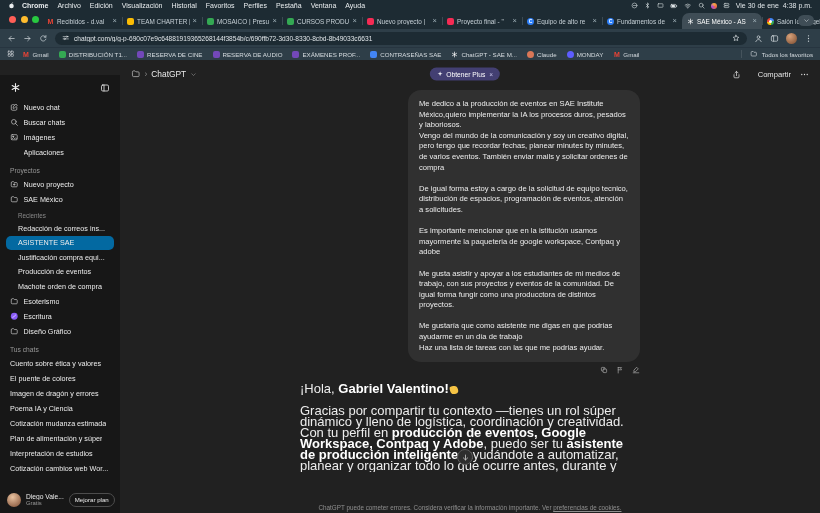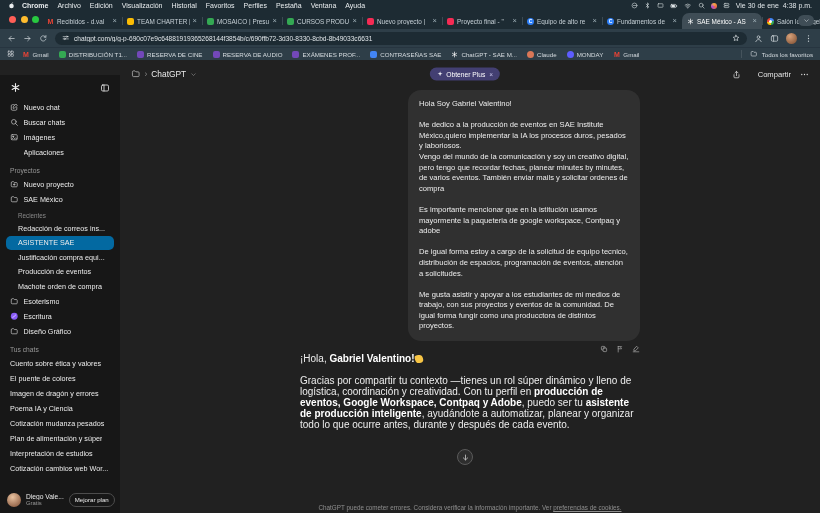--- a/index.html
+++ b/index.html
@@ -98,21 +98,21 @@
   #hdr-right .share{display:flex;align-items:center;gap:17px;}
 
   
   #chat{position:absolute;top:28px;bottom:41px;left:0;right:0;overflow:hidden;}
   .col{width:340px;margin:0 auto;}
   #user-bubble{margin-left:auto;width:232px;box-sizing:border-box;background:#303030;border-radius:13px;
                padding:9px 11px;font-size:7.6px;line-height:10.6px;color:#ededed;margin-top:2px;}
   #user-bubble p{margin:0 0 10.6px;white-space:pre-line;}
   #user-bubble p:last-child{margin-bottom:0;}
   #msg-actions{display:flex;justify-content:flex-end;gap:8px;margin-top:4px;color:#b5b5b5;}
-  #assistant{font-size:10px;line-height:11px;color:#ededed;}
+  #assistant{margin-top:9px;font-size:13px;line-height:11px;color:#ededed;}
   #assistant p{margin:0 0 11px;}
   #assistant strong{color:#fff;}
   .emoji{display:inline-block;vertical-align:-1px;margin-left:1px;}
   .emoji-wave{width:8px;height:8px;background:#f6c445;border-radius:2px 4px 3px 4px;transform:rotate(-14deg);}
 
   #scrolldown{position:absolute;left:345px;top:389px;transform:translateX(-50%);width:16px;height:16px;border-radius:50%;
               background:#2e2e2e;border:1px solid #5a5a5a;display:flex;align-items:center;justify-content:center;
               color:#dcdcdc;z-index:6;box-sizing:border-box;}
 
   
@@ -515,21 +515,21 @@
           <div class="sb-item">
             <span class="lbl">El puente de colores</span>
           </div>
           <div class="sb-item">
             <span class="lbl">Imagen de dragón y errores</span>
           </div>
           <div class="sb-item">
             <span class="lbl">Poema IA y Ciencia</span>
           </div>
           <div class="sb-item">
-            <span class="lbl">Cotización mudanza pesados</span>
+            <span class="lbl">Cotización mudanza estimada</span>
           </div>
           <div class="sb-item">
             <span class="lbl">Plan de alimentación y súper</span>
           </div>
           <div class="sb-item">
             <span class="lbl">Interpretación de estudios</span>
           </div>
           <div class="sb-item">
             <span class="lbl">Cotización cambios web Wor...</span>
           </div>
@@ -586,26 +586,27 @@
                 <circle cx="10" cy="10" r="1.4" fill="currentColor" stroke="none"></circle>
                 <circle cx="16" cy="10" r="1.4" fill="currentColor" stroke="none"></circle>
               </svg>
             </span>
         </div>
       </div>
 
       <div id="chat">
         <div class="col">
           <div id="user-bubble">
-              <p>Hola Soy Gabriel Valentino!</p>
               <p>Me dedico a la producción de eventos en SAE Institute México,quiero implementar la IA  los procesos duros, pesados y laboriosos.
 Vengo del mundo de la comunicación y soy un creativo digital, pero tengo que recordar fechas, planear minutes by minutes, de varios eventos. También enviar mails y solicitar ordenes de compra</p>
+              <p>De igual forma estoy a cargo de la solicitud de equipo tecnico, distribución de espacios, programación de eventos, atención a solicitudes.</p>
               <p>Es importante mencionar que en la istitución usamos mayormente la paqueteria de google workspace, Contpaq  y adobe</p>
-              <p>De igual forma estoy a cargo de la solicitud de equipo tecnico, distribución de espacios, programación de eventos, atención a solicitudes.</p>
               <p>Me gusta asistir y apoyar a los estudiantes de mi medios de trabajo, con sus proyectos y eventos de la comunidad. De igual forma fungir como una producctora de distintos proyectos.</p>
+              <p>Me gustaría que como asistente me digas en que podrias ayudarme en un día de trabajo
+Haz una lista de tareas con las que me podrias ayudar.</p>
             </div>
           <div id="msg-actions">
             <span class="ic">
                 <svg width="8" height="8" viewBox="0 0 20 20" fill="none" stroke="currentColor" stroke-width="1.6" stroke-linecap="round" stroke-linejoin="round">
                   <rect x="7.5" y="7.5" width="9" height="9" rx="2"></rect>
                   <path d="M12.5 7.5v-2a2 2 0 0 0-2-2h-5a2 2 0 0 0-2 2v5a2 2 0 0 0 2 2h2"></path>
                 </svg>
               </span>
             <span class="ic">
                 <svg width="8" height="8" viewBox="0 0 20 20" fill="none" stroke="currentColor" stroke-width="1.6" stroke-linecap="round" stroke-linejoin="round">

